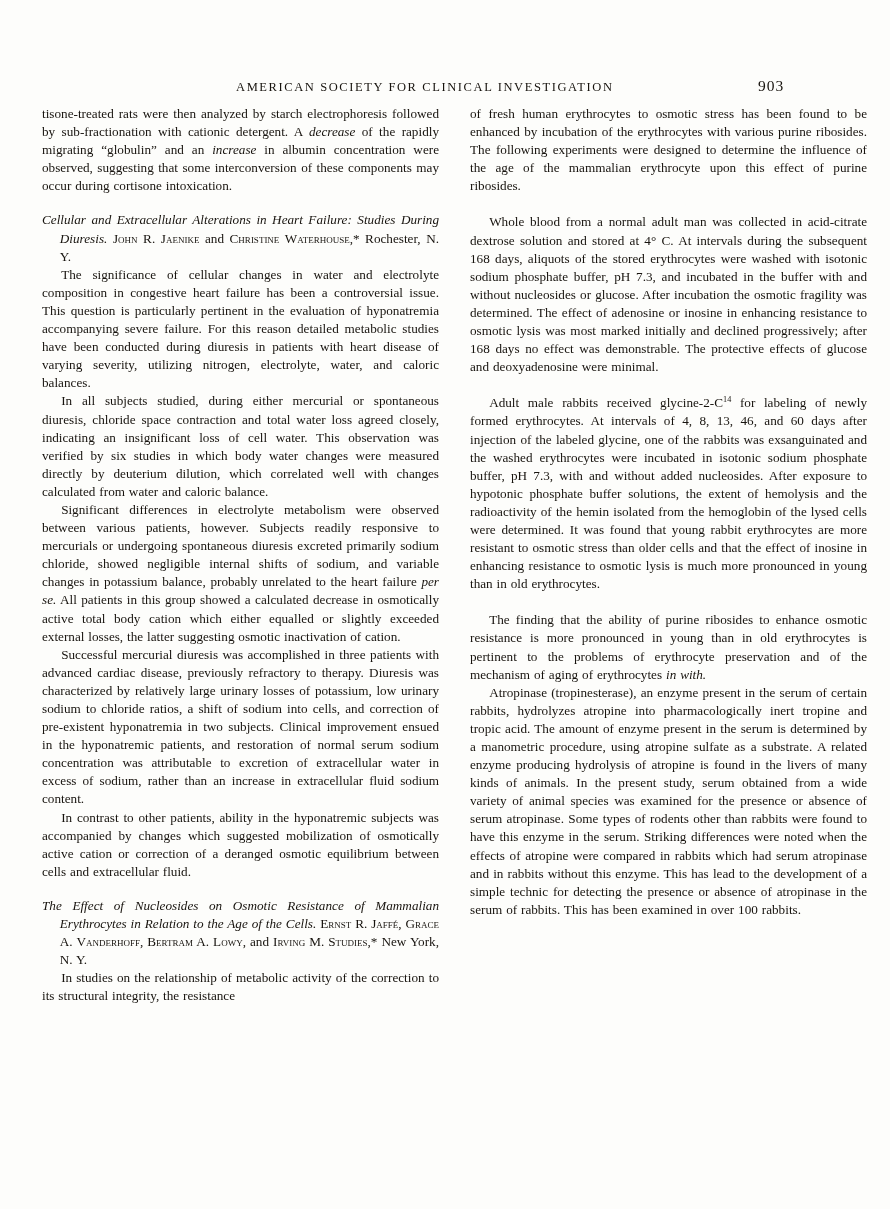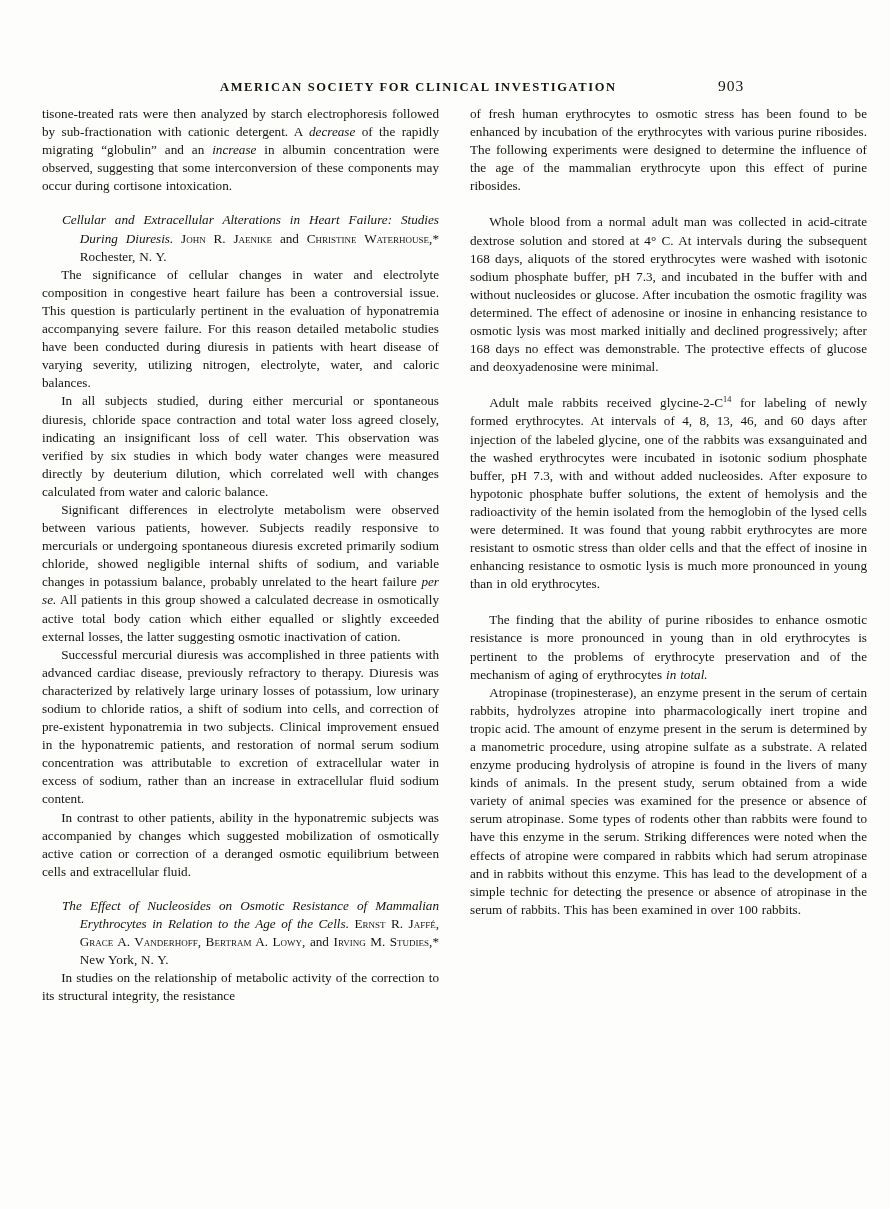--- a/index.html
+++ b/index.html
@@ -9,32 +9,32 @@
     height: 1209px;
     margin: 0 auto;
     background: #fdfdfb;
     color: #17130e;
     font-family: "Liberation Serif", serif;
     overflow: hidden;
   }
   .running-head {
     position: absolute;
     top: 80px;
-    left: 220px;
+    left: 236px;
     width: 366px;
     text-align: center;
     font-size: 12.5px;
-    font-weight: bold;
+    font-weight: normal;
     letter-spacing: 1.6px;
     white-space: nowrap;
   }
   .page-number {
     position: absolute;
     top: 77px;
-    left: 718px;
+    left: 758px;
     font-size: 15.5px;
     letter-spacing: 1px;
   }
   .columns {
     position: absolute;
     top: 105px;
     left: 42px;
     display: flex;
     gap: 31px;
   }
@@ -44,21 +44,20 @@
     font-size: 13.2px;
     line-height: 18.1px;
     text-align: justify;
     word-spacing: 0.6px;
   }
   .col p.indent { text-indent: 1.45em; }
   .col p.heading {
     padding-left: 1.35em;
     text-indent: -1.35em;
     margin-top: 16px;
-    margin-left: 20px;
   }
   .col p.extra-space.heading { margin-top: 32px; margin-bottom: 11px; }
   .col p.extra-space:not(.heading) { margin-top: 18px; }
   .i  { font-style: italic; }
   .sc { font-variant: small-caps; }
   .sup { vertical-align: super; font-size: 0.62em; line-height: 0; }
 </style>
 </head>
 <body>
 
@@ -75,17 +74,17 @@
         <p class="body-p indent"><span>Significant differences in electrolyte metabolism were observed between various patients, however.  Subjects readily responsive to mercurials or undergoing spontaneous diuresis excreted primarily sodium chloride, showed negligible internal shifts of sodium, and variable changes in potassium balance, probably unrelated to the heart failure </span><span class="i">per se.</span><span>  All patients in this group showed a calculated decrease in osmotically active total body cation which either equalled or slightly exceeded external losses, the latter suggesting osmotic inactivation of cation.</span></p>
         <p class="body-p indent"><span>Successful mercurial diuresis was accomplished in three patients with advanced cardiac disease, previously refractory to therapy.  Diuresis was characterized by relatively large urinary losses of potassium, low urinary sodium to chloride ratios, a shift of sodium into cells, and correction of pre-existent hyponatremia in two subjects. Clinical improvement ensued in the hyponatremic patients, and restoration of normal serum sodium concentration was attributable to excretion of extracellular water in excess of sodium, rather than an increase in extracellular fluid sodium content.</span></p>
         <p class="body-p indent"><span>In contrast to other patients, ability in the hyponatremic subjects was accompanied by changes which suggested mobilization of osmotically active cation or correction of a deranged osmotic equilibrium between cells and extracellular fluid.</span></p>
         <p class="heading"><span class="i">The Effect of Nucleosides on Osmotic Resistance of Mammalian Erythrocytes in Relation to the Age of the Cells.</span><span>  </span><span class="sc">Ernst R. Jaffé, Grace A. Vanderhoff, Bertram A. Lowy,</span><span> and </span><span class="sc">Irving M. Studies,*</span><span> New York, N. Y.</span></p>
         <p class="body-p indent"><span>In studies on the relationship of metabolic activity of the correction to its structural integrity, the resistance</span></p>
       </div>
     <div class="col">
         <p class="body-p"><span>of fresh human erythrocytes to osmotic stress has been found to be enhanced by incubation of the erythrocytes with various purine ribosides.  The following experiments were designed to determine the influence of the age of the mammalian erythrocyte upon this effect of purine ribosides.</span></p>
         <p class="body-p indent extra-space"><span>Whole blood from a normal adult man was collected in acid-citrate dextrose solution and stored at 4° C.  At intervals during the subsequent 168 days, aliquots of the stored erythrocytes were washed with isotonic sodium phosphate buffer, pH 7.3, and incubated in the buffer with and without nucleosides or glucose.  After incubation the osmotic fragility was determined.  The effect of adenosine or inosine in enhancing resistance to osmotic lysis was most marked initially and declined progressively; after 168 days no effect was demonstrable. The protective effects of glucose and deoxyadenosine were minimal.</span></p>
         <p class="body-p indent extra-space"><span>Adult male rabbits received glycine-2-C</span><span class="sup">14</span><span> for labeling of newly formed erythrocytes.  At intervals of 4, 8, 13, 46, and 60 days after injection of the labeled glycine, one of the rabbits was exsanguinated and the washed erythrocytes were incubated in isotonic sodium phosphate buffer, pH 7.3, with and without added nucleosides.  After exposure to hypotonic phosphate buffer solutions, the extent of hemolysis and the radioactivity of the hemin isolated from the hemoglobin of the lysed cells were determined.  It was found that young rabbit erythrocytes are more resistant to osmotic stress than older cells and that the effect of inosine in enhancing resistance to osmotic lysis is much more pronounced in young than in old erythrocytes.</span></p>
-        <p class="body-p indent extra-space"><span>The finding that the ability of purine ribosides to enhance osmotic resistance is more pronounced in young than in old erythrocytes is pertinent to the problems of erythrocyte preservation and of the mechanism of aging of erythrocytes </span><span class="i">in total.</span></p>
+        <p class="body-p indent extra-space"><span>The finding that the ability of purine ribosides to enhance osmotic resistance is more pronounced in young than in old erythrocytes is pertinent to the problems of erythrocyte preservation and of the mechanism of aging of erythrocytes </span><span class="i">in with.</span></p>
         <p class="body-p indent"><span>Atropinase (tropinesterase), an enzyme present in the serum of certain rabbits, hydrolyzes atropine into pharmacologically inert tropine and tropic acid.  The amount of enzyme present in the serum is determined by a manometric procedure, using atropine sulfate as a substrate.  A related enzyme producing hydrolysis of atropine is found in the livers of many kinds of animals. In the present study, serum obtained from a wide variety of animal species was examined for the presence or absence of serum atropinase.  Some types of rodents other than rabbits were found to have this enzyme in the serum.  Striking differences were noted when the effects of atropine were compared in rabbits which had serum atropinase and in rabbits without this enzyme. This has lead to the development of a simple technic for detecting the presence or absence of atropinase in the serum of rabbits.  This has been examined in over 100 rabbits.</span></p>
       </div>
   </div>
 </div>
 
 </body></html>

